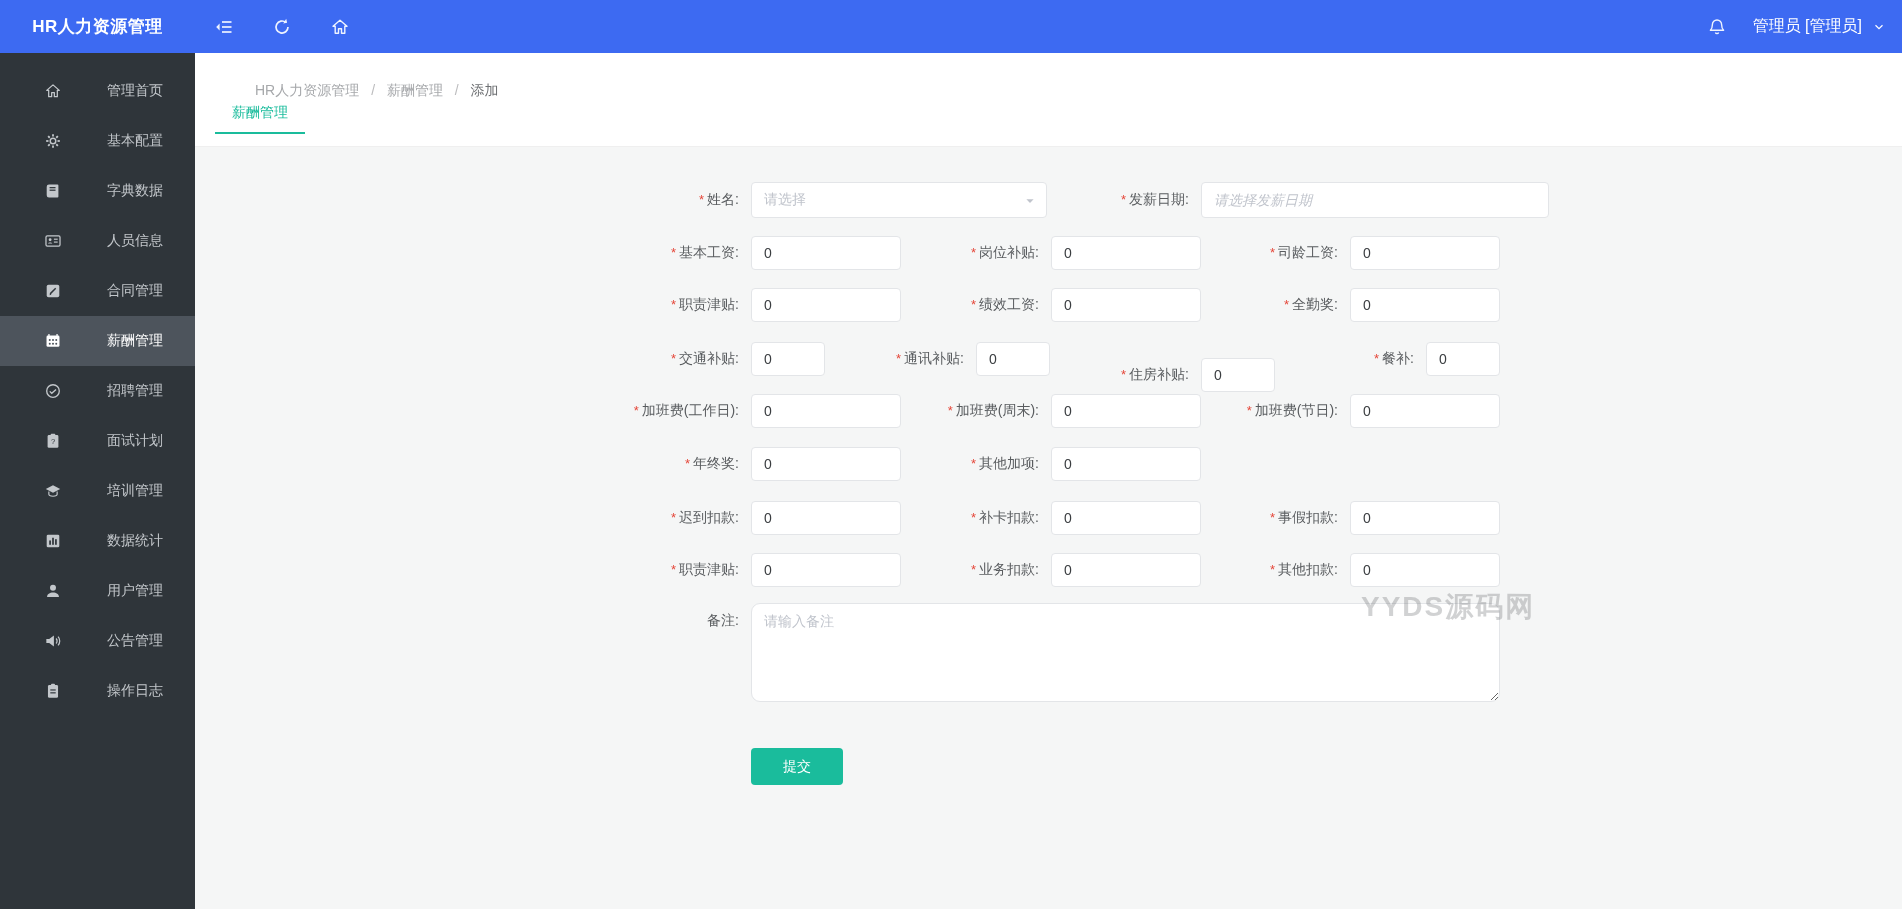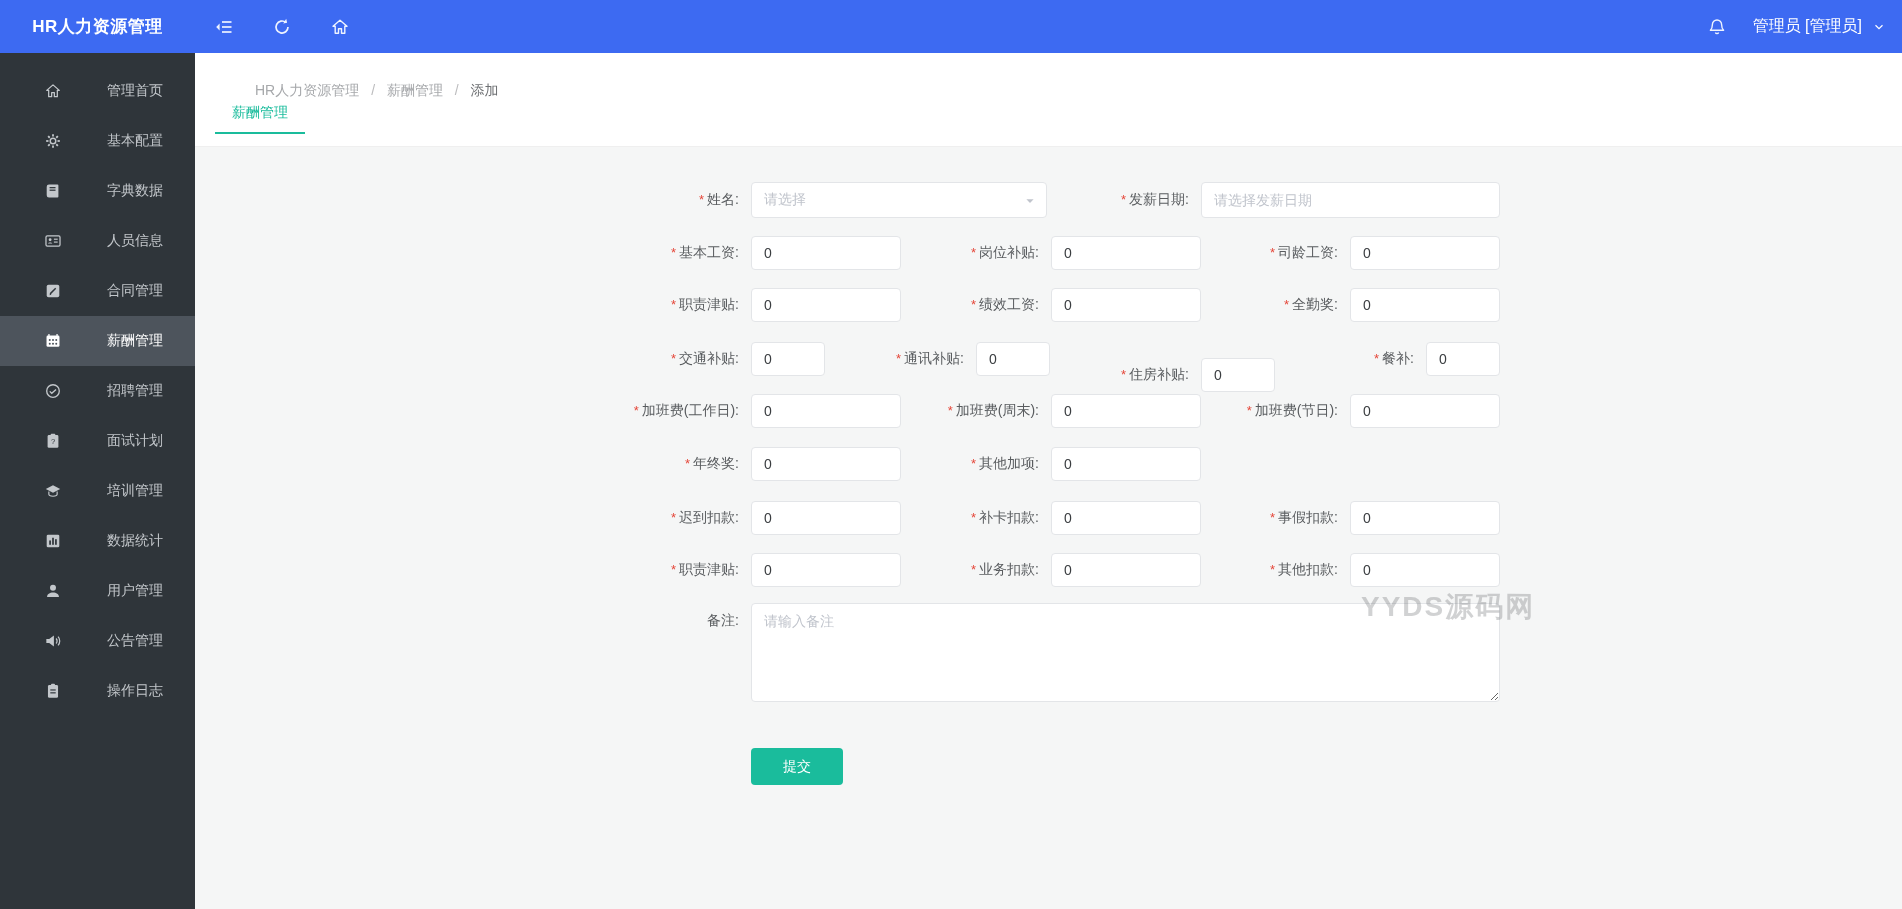--- a/index.html
+++ b/index.html
@@ -281,21 +281,21 @@
         <span class="ph">请选择</span>
         <span class="caret">
             <svg viewBox="0 0 20 20">
               <path d="M4 7l6 6.5L16 7z" fill="currentColor"></path>
             </svg>
           </span>
       </div>
     </div>
     <div class="fld r1" style="left:776px;top:35px">
       <div class="lbl"><span class="req">*</span><span>发薪日期:</span></div>
-      <input class="txt" style="width: 299px;" placeholder="请选择发薪日期">
+      <input class="txt" style="width: 348px; font-style: italic;" placeholder="请选择发薪日期">
     </div>
 
     <div class="fld" style="left:326px;top:89px">
       <div class="lbl"><span class="req">*</span><span>基本工资:</span></div>
       <input class="txt" style="width: 150px;" value="0">
     </div>
     <div class="fld" style="left:626px;top:89px">
       <div class="lbl"><span class="req">*</span><span>岗位补贴:</span></div>
       <input class="txt" style="width: 150px;" value="0">
     </div>
@@ -377,20 +377,20 @@
       <div class="lbl"><span class="req">*</span><span>业务扣款:</span></div>
       <input class="txt" style="width: 150px;" value="0">
     </div>
     <div class="fld" style="left:925px;top:406px">
       <div class="lbl"><span class="req">*</span><span>其他扣款:</span></div>
       <input class="txt" style="width: 150px;" value="0">
     </div>
 
     <div class="fld top" style="left:326px;top:456px">
       <div class="lbl"><span>备注:</span></div>
-      <textarea class="ta" style="width: 749px; height: 99px;" placeholder="请输入备注"></textarea>
+      <textarea class="ta" style="width: 749px; height: 99px; border-radius: 9px;" placeholder="请输入备注"></textarea>
     </div>
 
     <button class="btn">提交</button>
 
     <div class="watermark">YYDS源码网</div>
   </div>
 </div>
 
 </body></html>

